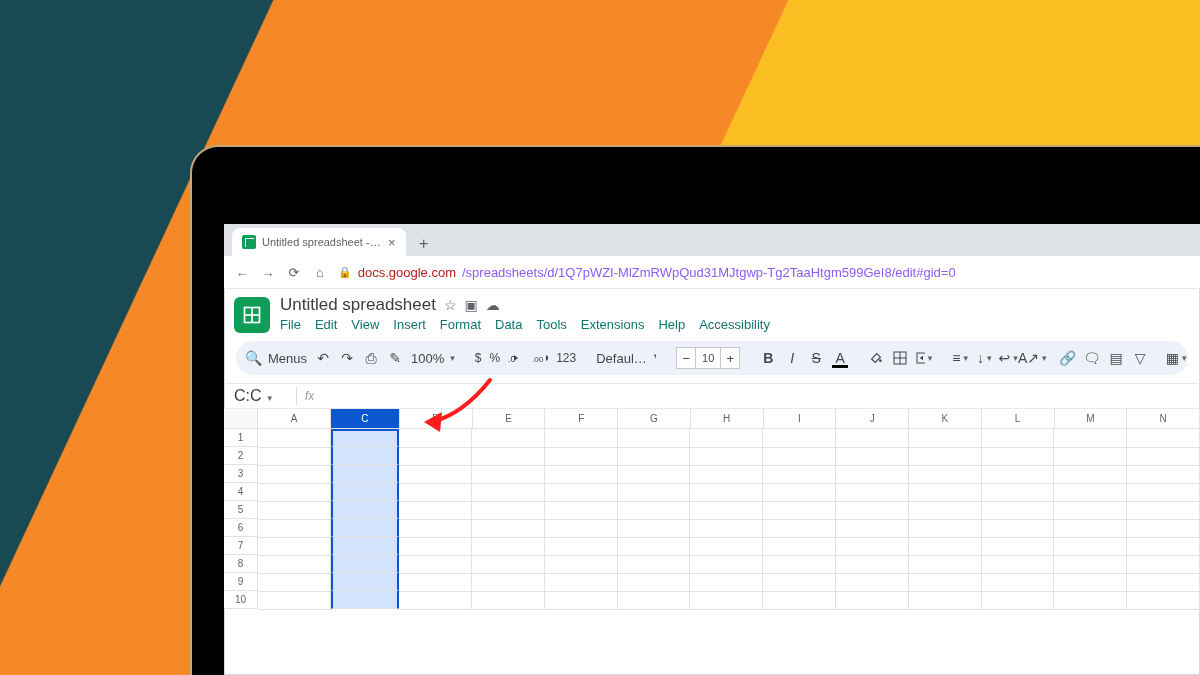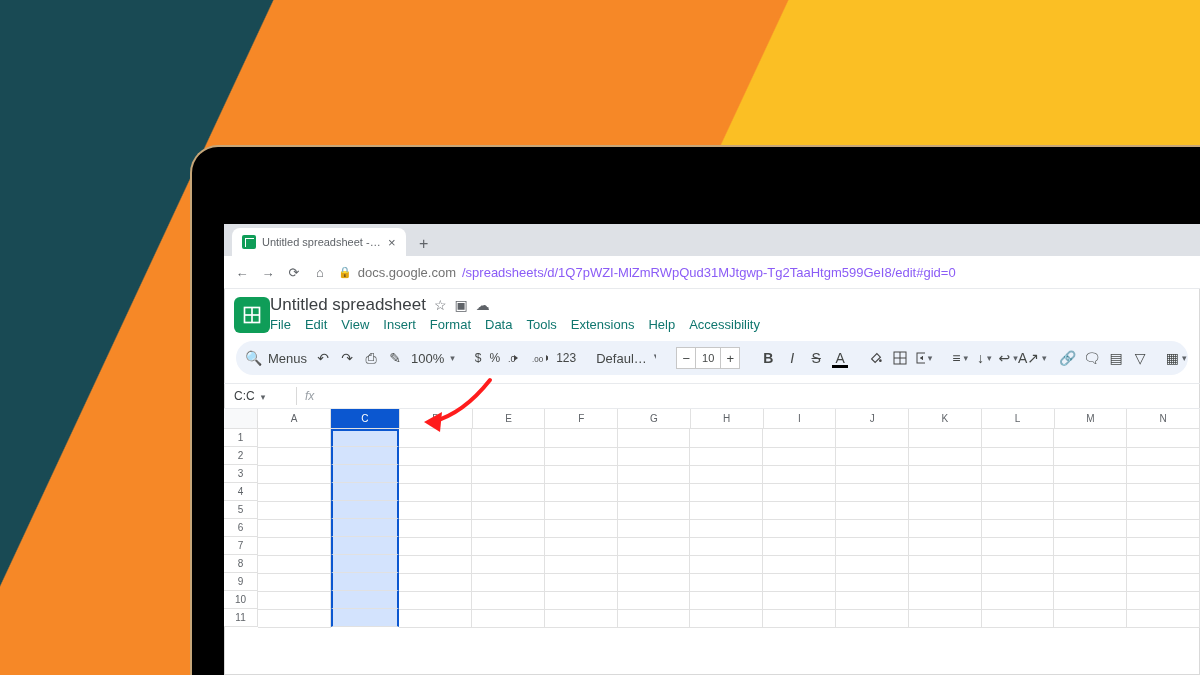--- a/index.html
+++ b/index.html
@@ -90,28 +90,29 @@
     display:flex;
     align-items:center;
     gap:10px;
     padding: 0 10px;
     color:#5f6368;
     font-size:13px;
   }
   .addrbar .navicon { width:16px; text-align:center; }
   .addrbar .url { display:flex; align-items:center; gap:6px; }
   .addrbar .lock { font-size:11px; }
-  .addrbar .host { color:#737373; }
+  .addrbar .host { color:#b91c1c; }
   .addrbar .path { color:#8b5cf6; }
 
   
   .docheader {
     padding: 6px 10px 0 10px;
     display:flex;
     align-items:flex-start;
+    gap:10px;
   }
   .sheetsicon {
     width:36px;height:36px;
     background:#0f9d58;border-radius:6px;
     display:flex;align-items:center;justify-content:center;
     margin-top:2px;
   }
   .sheetsicon svg{width:20px;height:20px;}
   .doccol{display:flex;flex-direction:column;}
   .titlerow{display:flex;align-items:center;gap:8px;}
@@ -149,21 +150,21 @@
   .colorA{position:relative;}
   .colorA::after{content:"";position:absolute;left:0;right:0;bottom:-2px;height:3px;background:#000;}
   .bucket{width:14px;height:14px;}
   .zoom{display:flex;align-items:center;gap:3px;}
 
   
   .fxrow{
     display:flex;align-items:center;height:24px;border-top:1px solid #e8eaed;border-bottom:1px solid #e8eaed;
     padding-left:4px;
   }
-  .namebox{width:54px;font-size:12px;color:#3c4043;padding-left:6px;}
+  .namebox{width:54px;font-size:16px;color:#3c4043;padding-left:6px;}
   .namebox.dd::after{margin-left:6px;}
   .fxsep{width:1px;height:18px;background:#d9d9d9;margin:0 8px;}
   .fx{font-style:italic;color:#9aa0a6;font-size:12px;}
 
   
   .grid{position:relative;}
   .colheaders{
     display:flex;height:20px;
   }
   .ch{
@@ -527,36 +528,20 @@
           <div class="cell wS"></div>
           <div class="cell wS"></div>
           <div class="cell wS"></div>
           <div class="cell wS"></div>
           <div class="cell wS"></div>
           <div class="cell wS"></div>
           <div class="cell wS"></div>
           <div class="cell wS"></div>
           <div class="cell wS"></div>
         </div>
-        <div class="row">
-          <div class="rh">11</div>
-          <div class="cell wA"></div>
-          <div class="cell wC selcol"></div>
-          <div class="cell wS"></div>
-          <div class="cell wS"></div>
-          <div class="cell wS"></div>
-          <div class="cell wS"></div>
-          <div class="cell wS"></div>
-          <div class="cell wS"></div>
-          <div class="cell wS"></div>
-          <div class="cell wS"></div>
-          <div class="cell wS"></div>
-          <div class="cell wS"></div>
-          <div class="cell wS"></div>
-        </div>
       </div>
   </div>
 
 </div>
 
 <svg class="arrow" viewBox="0 0 90 64">
   <path d="M 70 6 C 55 25, 35 42, 12 48" stroke="#ff1c1c" stroke-width="4" fill="none" stroke-linecap="round"></path>
   <path d="M 4 48 L 22 38 L 20 58 Z" fill="#ff1c1c"></path>
 </svg>
 

